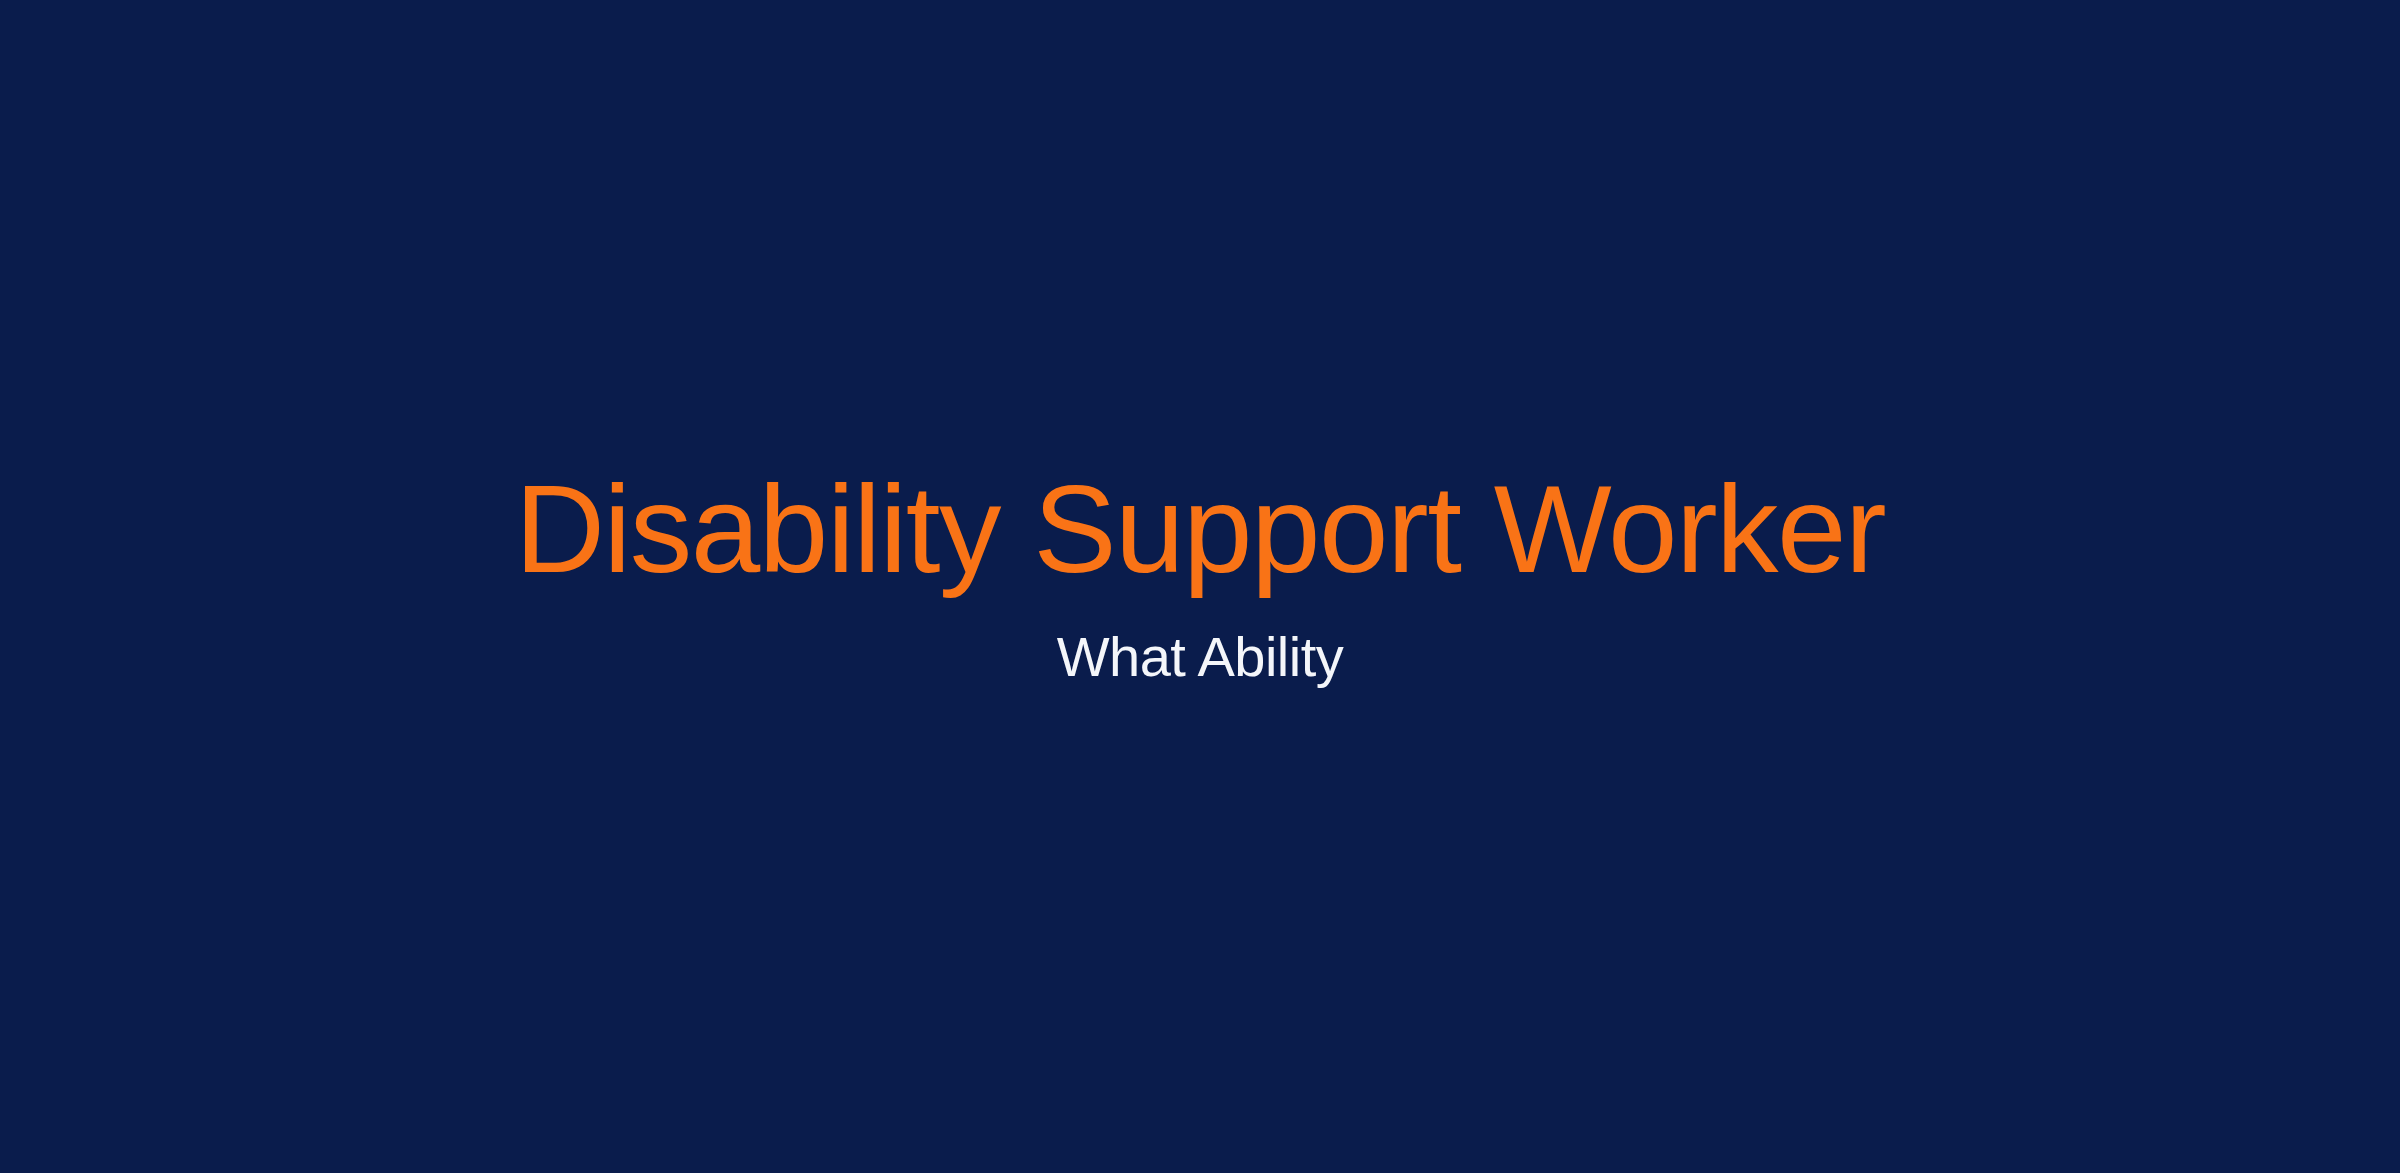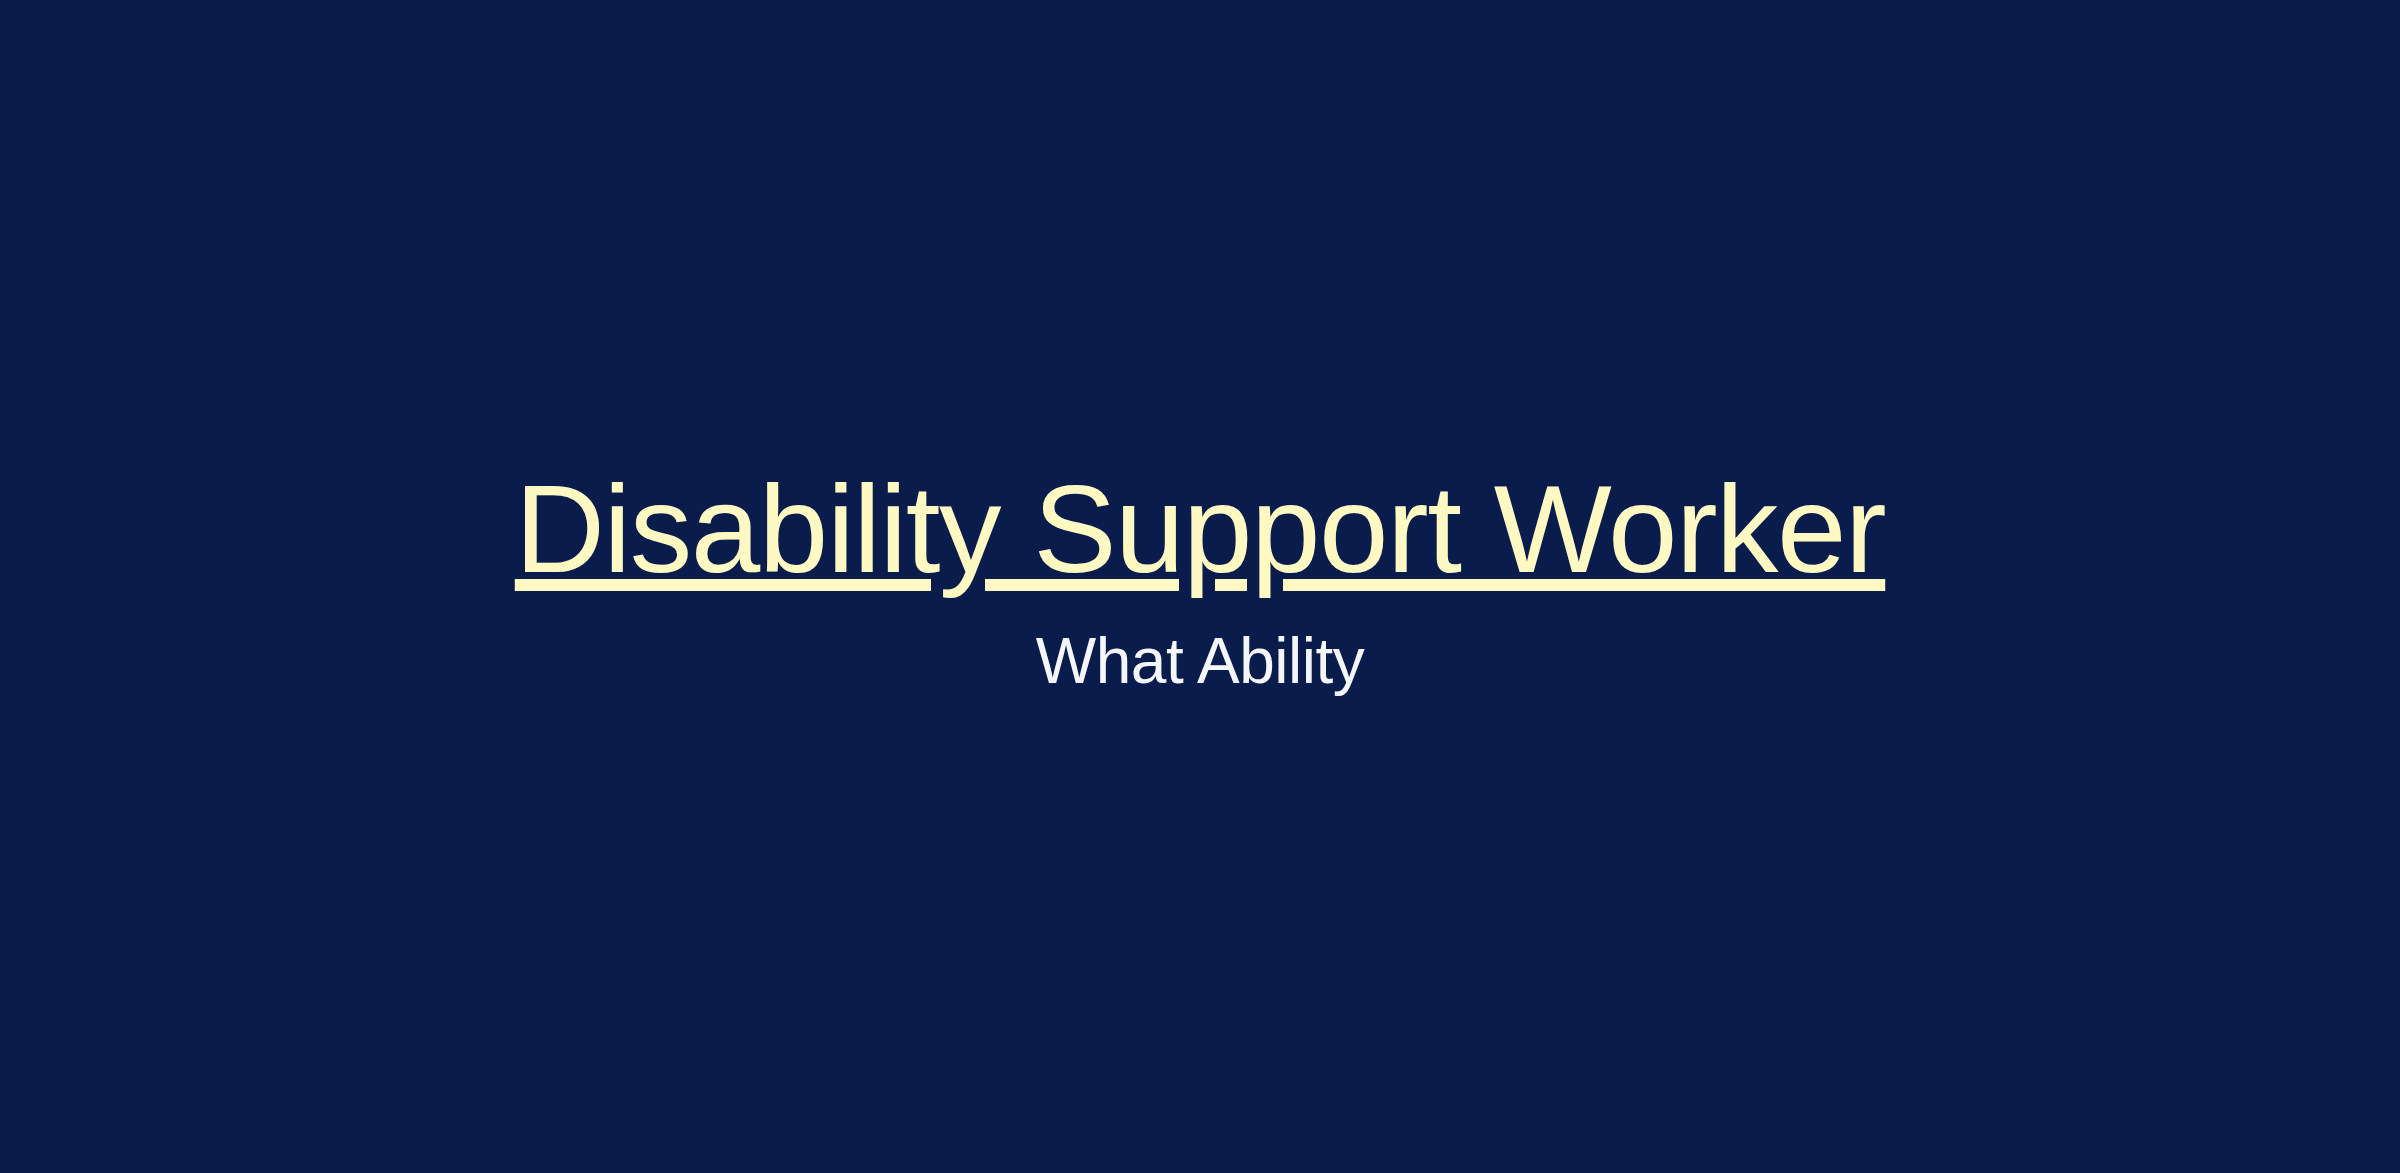--- a/index.html
+++ b/index.html
@@ -39,31 +39,30 @@
     text-align: center;
   }
 
   .slide-title {
     display: block;
     font-family: "Liberation Sans", sans-serif;
     font-size: 125px;
     font-weight: 400;
     line-height: 1.0;
     letter-spacing: -1.5px;
-    color: #fef9c3;
+    color: #f97316;
     white-space: nowrap;
     margin: 0;
     padding: 0;
-    text-decoration: underline;
   }
 
   .slide-subtitle {
     display: block;
     font-family: "Liberation Sans", sans-serif;
-    font-size: 64px;
+    font-size: 56px;
     font-weight: 400;
     line-height: 1.0;
     letter-spacing: -0.5px;
     color: #f4f6fa;
     white-space: nowrap;
     margin: 0;
     padding: 0;
     margin-top: 38px;
   }
 </style>

